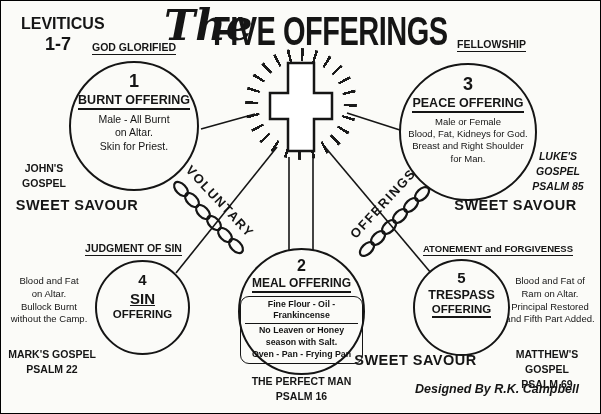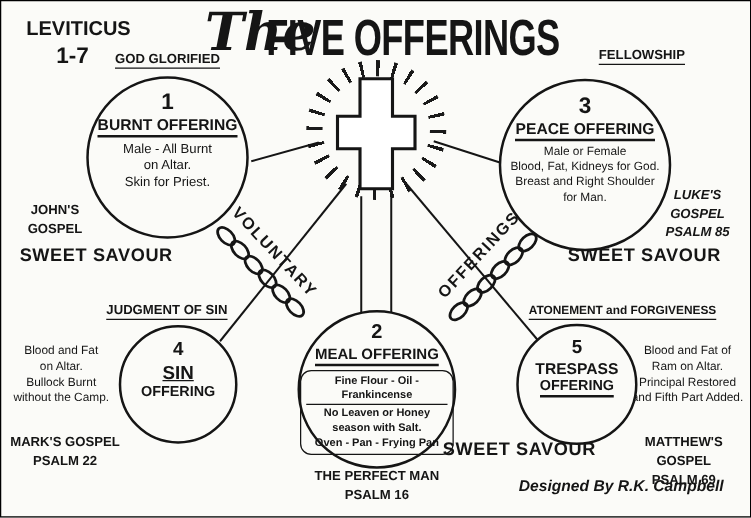--- a/index.html
+++ b/index.html
@@ -107,21 +107,21 @@
       <div>Male - All Burnt</div>
       <div>on Altar.</div>
       <div>Skin for Priest.</div>
     </div>
   </div>
   <div class="abs gospel" style="left:4px; top:148px; width:78px;margin-top:12px;">
     <div>JOHN'S GOSPEL</div>
   </div>
   <div class="abs savour" style="left:6px; top:196px; width:140px;">SWEET SAVOUR</div>
 
-  <div class="abs tag" style="left:460px; top:37px; width:105px;">
+  <div class="abs tag" style="left:438px; top:37px; width:105px;">
     <span>FELLOWSHIP</span>
   </div>
   <div class="circle" style="left:398px; top:62px; width:138px; height:138px; padding-top:10px;">
     <div class="num">3</div>
     <div class="cname u">PEACE OFFERING</div>
     <div class="clines" style="font-size:9.5px;">
       <div>Male or Female</div>
       <div>Blood, Fat, Kidneys for God.</div>
       <div>Breast and Right Shoulder</div>
       <div>for Man.</div>

